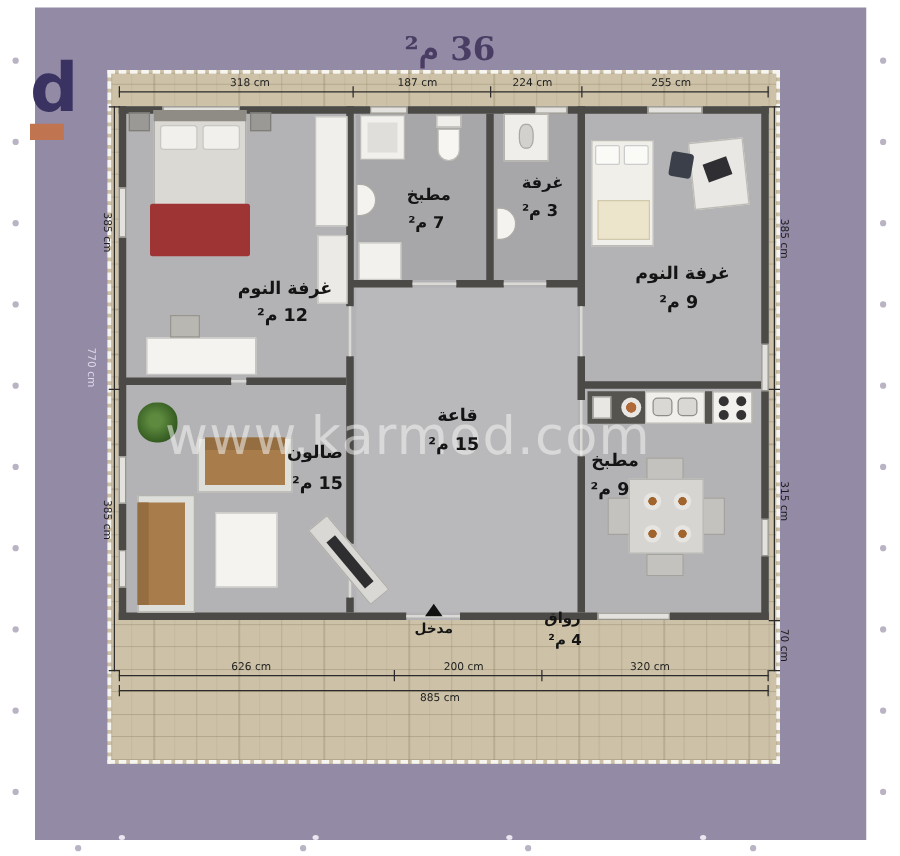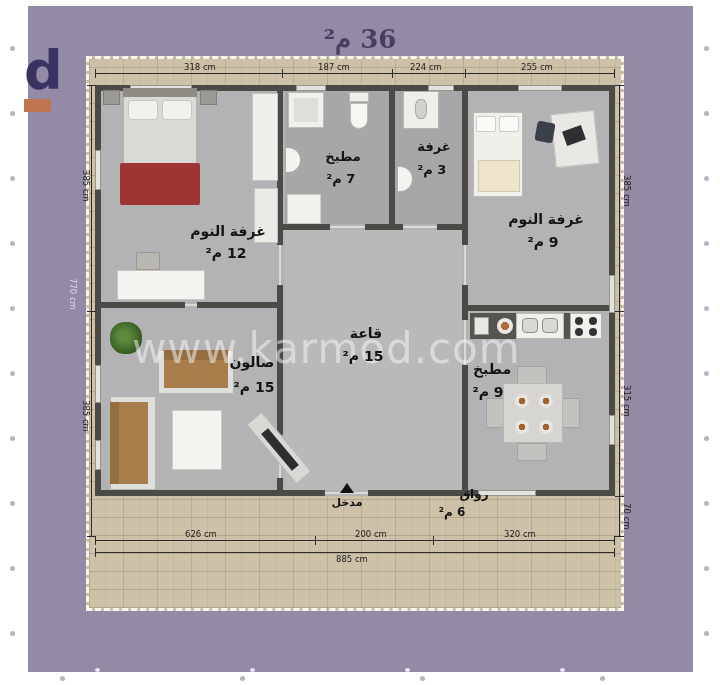--- a/index.html
+++ b/index.html
@@ -191,22 +191,22 @@
 <div class="ar" style="left:434px;top:140px;font-size:13px;">غرفة</div>
 <div class="ar" style="left:432px;top:163px;font-size:13px;">3 م²</div>
 <div class="ar" style="left:546px;top:212px;font-size:14px;">غرفة النوم</div>
 <div class="ar" style="left:543px;top:235px;font-size:14px;">9 م²</div>
 <div class="ar" style="left:366px;top:326px;font-size:14px;">قاعة</div>
 <div class="ar" style="left:363px;top:349px;font-size:14px;">15 م²</div>
 <div class="ar" style="left:252px;top:355px;font-size:14px;">صالون</div>
 <div class="ar" style="left:254px;top:380px;font-size:14px;">15 م²</div>
 <div class="ar" style="left:492px;top:362px;font-size:14px;">مطبخ</div>
 <div class="ar" style="left:488px;top:385px;font-size:14px;">9 م²</div>
-<div class="ar" style="left:450px;top:488px;font-size:12px;margin-left:24px;">رواق</div>
-<div class="ar" style="left:452px;top:506px;font-size:12px;">6 م²</div>
+<div class="ar" style="left:450px;top:488px;font-size:12px;">رواق</div>
+<div class="ar" style="left:452px;top:506px;font-size:12px;">4 م²</div>
 <div class="tri" style="left:340px;top:483px;"></div>
 <div class="ar" style="left:347px;top:497px;font-size:11px;">مدخل</div>
 
 <div class="dline" style="left:95px;top:73px;width:520px;height:1px;"></div>
 <div class="tick" style="left:95px;top:69px;width:1px;height:9px;"></div>
 <div class="tick" style="left:282px;top:69px;width:1px;height:9px;"></div>
 <div class="tick" style="left:392px;top:69px;width:1px;height:9px;"></div>
 <div class="tick" style="left:465px;top:69px;width:1px;height:9px;"></div>
 <div class="tick" style="left:614px;top:69px;width:1px;height:9px;"></div>
 <div class="dim" style="left:184px;top:63px;">318 cm</div>

